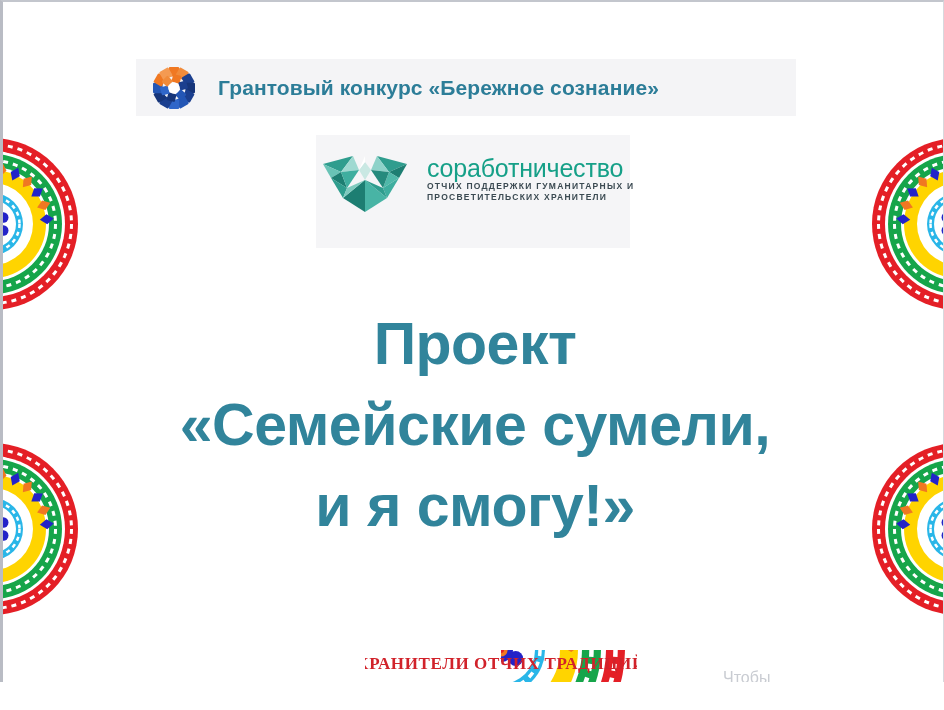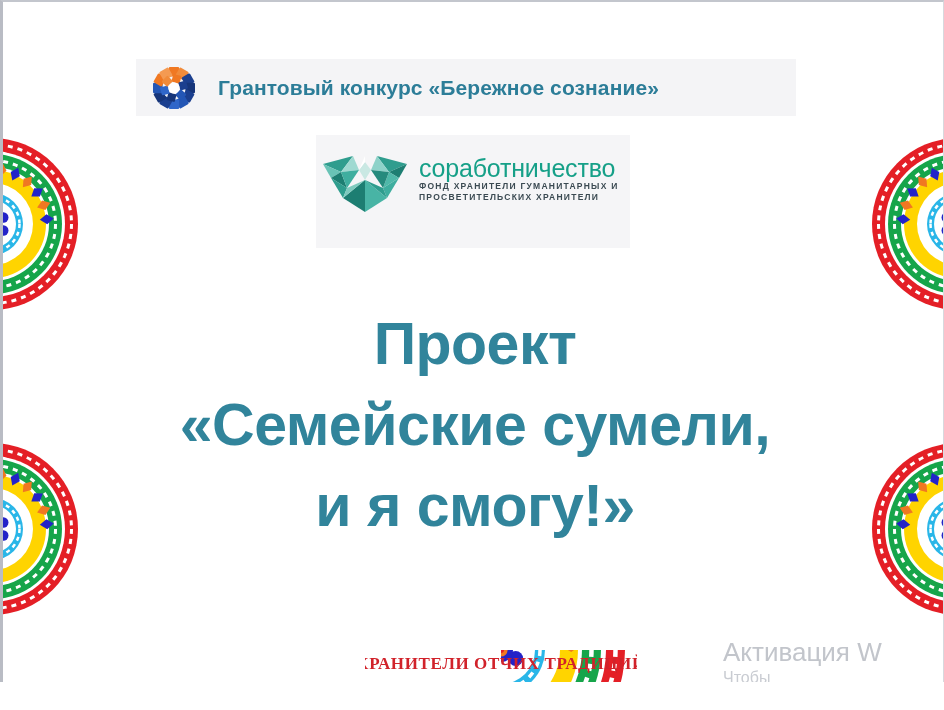--- a/index.html
+++ b/index.html
@@ -62,21 +62,21 @@
     width: 314px;
     height: 113px;
     background: #f5f5f7;
   }
   .fund-row {
     position: absolute;
     left: 316px;
     top: 140px;
     display: flex;
     align-items: flex-start;
-    gap: 8px;
+    gap: 16px;
   }
   .origami {
     width: 92px;
     height: 76px;
     flex: 0 0 auto;
   }
   .fund-text {
     padding-top: 14px;
   }
   .fund-word {
@@ -247,21 +247,21 @@
 
         <polygon points="24,56 46,38 46,70" fill="#1d7e72"></polygon>
         <polygon points="68,56 46,38 46,70" fill="#48b4a5"></polygon>
         <polygon points="28,46 46,38 24,56" fill="#7ecabe"></polygon>
         <polygon points="64,46 46,38 68,56" fill="#2f9d8e"></polygon>
       </svg>
     </span>
     <span class="fund-text">
       <span class="fund-word">соработничество</span>
       <span class="fund-tag">
-        <span style="display:block">ФОНД ХРАНИТЕЛИ ГУМАНИТАРНЫХ И</span>
+        <span style="display:block">ОТЧИХ ПОДДЕРЖКИ ГУМАНИТАРНЫХ И</span>
         <span style="display:block">ПРОСВЕТИТЕЛЬСКИХ ХРАНИТЕЛИ</span>
       </span>
     </span>
   </div>
 
   <h1 class="main-title">
     <span class="tline">Проект</span>
     <span class="tline">«Семейские сумели,</span>
     <span class="tline">и я смогу!»</span>
   </h1>
@@ -452,17 +452,16 @@
           <circle cx="0" cy="0" r="12" fill="#2323c8"></circle>
           <circle cx="0" cy="0" r="6.6" fill="#f07822"></circle>
           <circle cx="0" cy="0" r="3" fill="#e41f26"></circle>
         </g>
       </g>
       <text x="136" y="144" text-anchor="middle" font-family="'Liberation Serif', serif" font-size="17" font-weight="bold" letter-spacing="0.6" fill="#d1222a">ХРАНИТЕЛИ ОТЧИХ ТРАДИЦИЙ</text>
     </svg>
   </div>
 
   <div class="watermark">
-    <span style="display:block">Активация W</span>
     <span class="wm2" style="display:block">Чтобы</span>
   </div>
 
 </div>
 
 </body></html>

